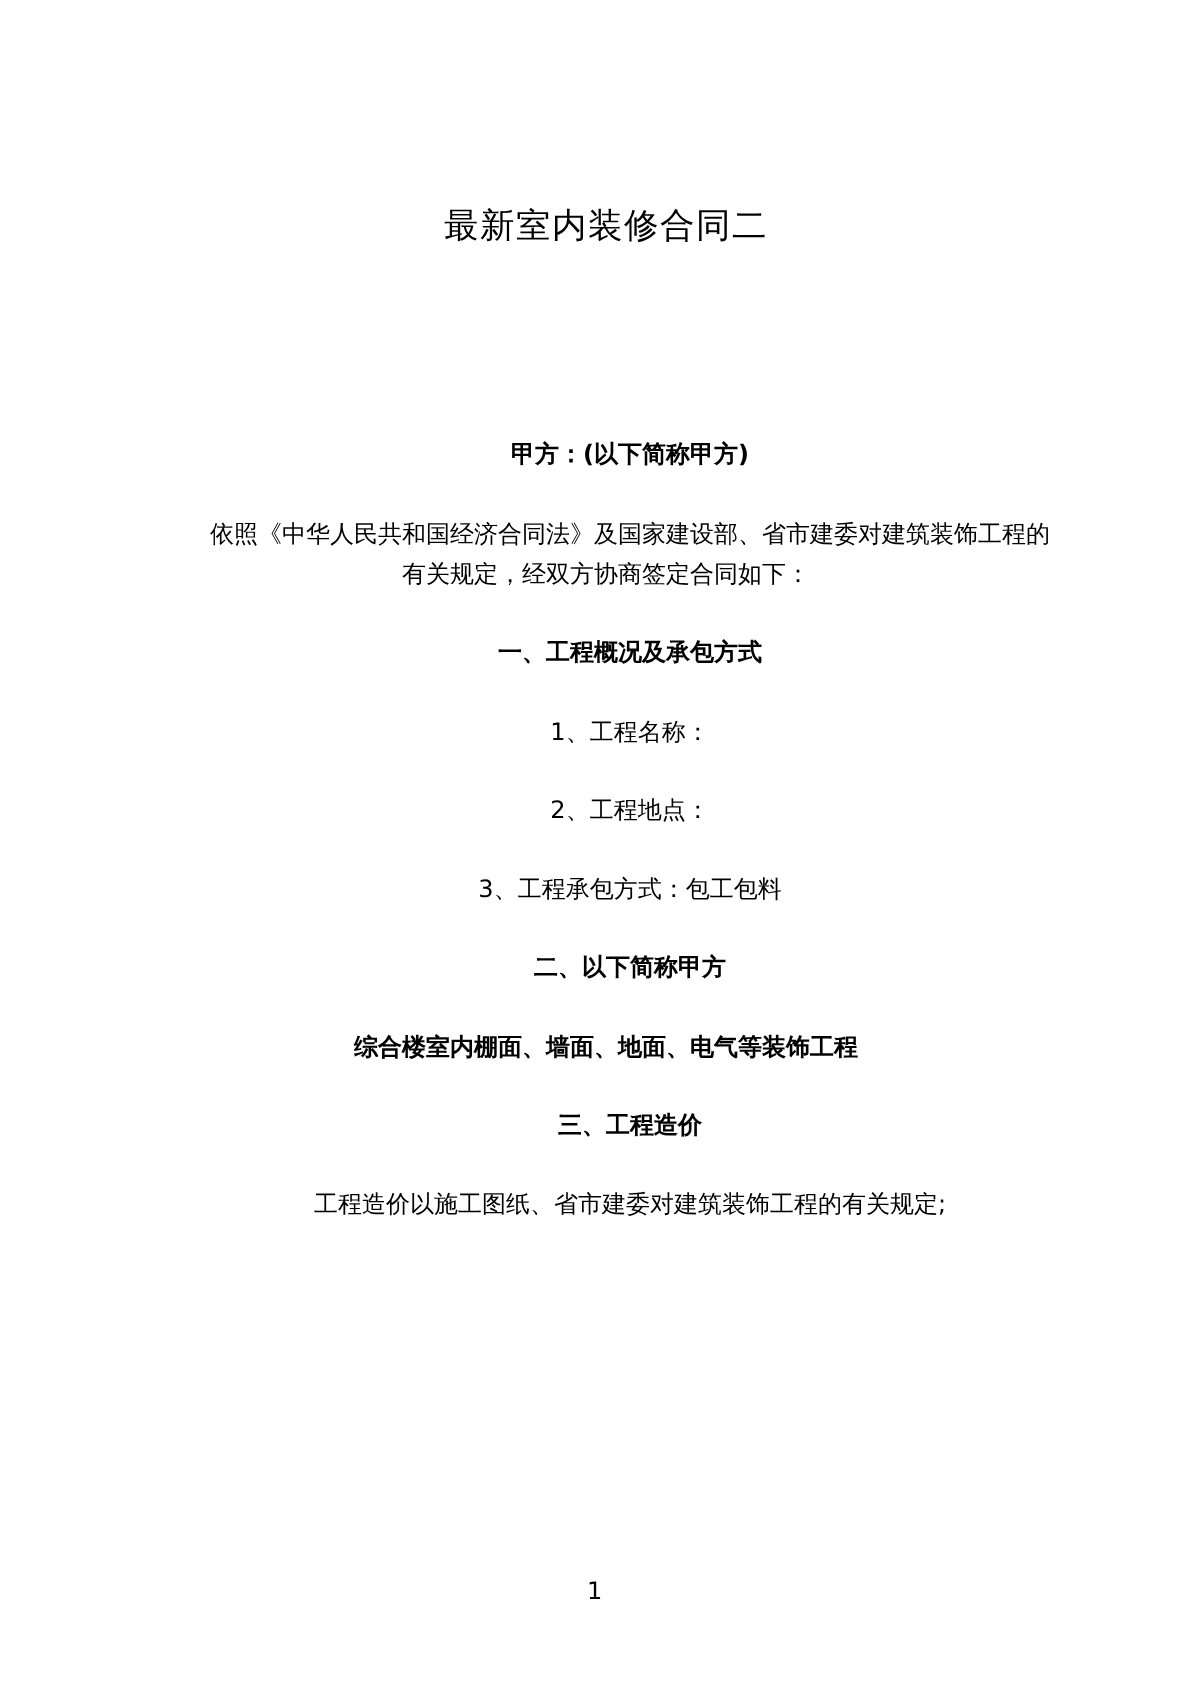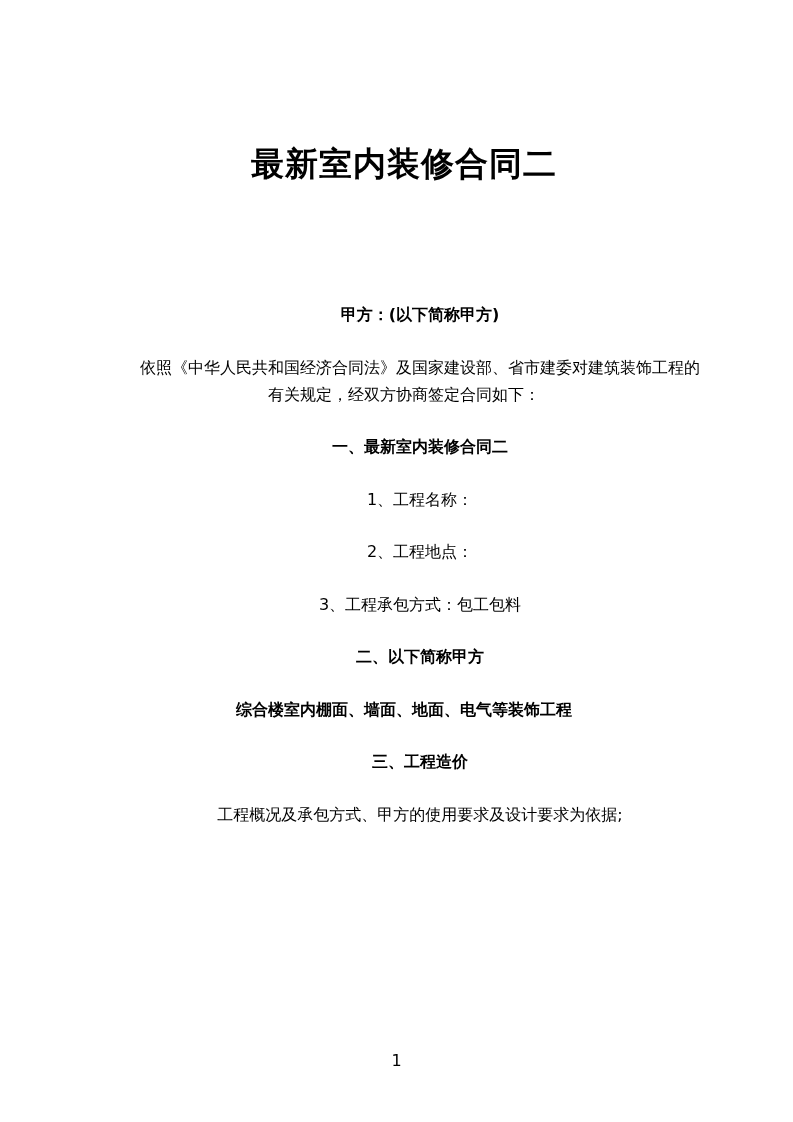--- a/index.html
+++ b/index.html
@@ -16,24 +16,24 @@
     font-family: "DejaVu Sans", "Liberation Sans", sans-serif;
     overflow: hidden;
   }
   .content {
     position: absolute;
     left: 103px;
     top: 135px;
     width: 602px;
   }
   .doc-title {
-    margin: 12px;
-    font-size: 33px;
+    margin: 0;
+    font-size: 23px;
     line-height: 33px;
-    font-weight: bold;
+    font-weight: normal;
     text-align: center;
     letter-spacing: 1px;
   }
   .body-text p {
     margin: 0 0 25.5px 0;
     font-size: 16px;
     line-height: 27px;
     text-align: center;
   }
   .body-text p.first-para {
@@ -61,34 +61,34 @@
 <div class="page">
   <div class="content">
     <h1 class="doc-title">最新室内装修合同二</h1>
 
     <div class="body-text">
       <p class="indent bold first-para">甲方：(以下简称甲方)</p>
 
 
       <p class="indent">依照《中华人民共和国经济合同法》及国家建设部、省市建委对建筑装饰工程的有关规定，经双方协商签定合同如下：</p>
 
-      <p class="indent bold">一、最新室内装修合同二</p>
+      <p class="indent bold">一、工程概况及承包方式</p>
 
       <p class="indent">1、工程名称：</p>
 
       <p class="indent">2、工程地点：</p>
 
       <p class="indent">3、工程承包方式：包工包料</p>
 
 
       <p class="indent bold">二、以下简称甲方</p>
 
       <p class="bold">综合楼室内棚面、墙面、地面、电气等装饰工程</p>
 
       <p class="indent bold">三、工程造价</p>
 
-      <p class="indent">工程概况及承包方式、甲方的使用要求及设计要求为依据;</p>
+      <p class="indent">工程造价以施工图纸、省市建委对建筑装饰工程的有关规定;</p>
 
     </div>
   </div>
 
   <div class="page-number">1</div>
 </div>
 
 </body></html>

